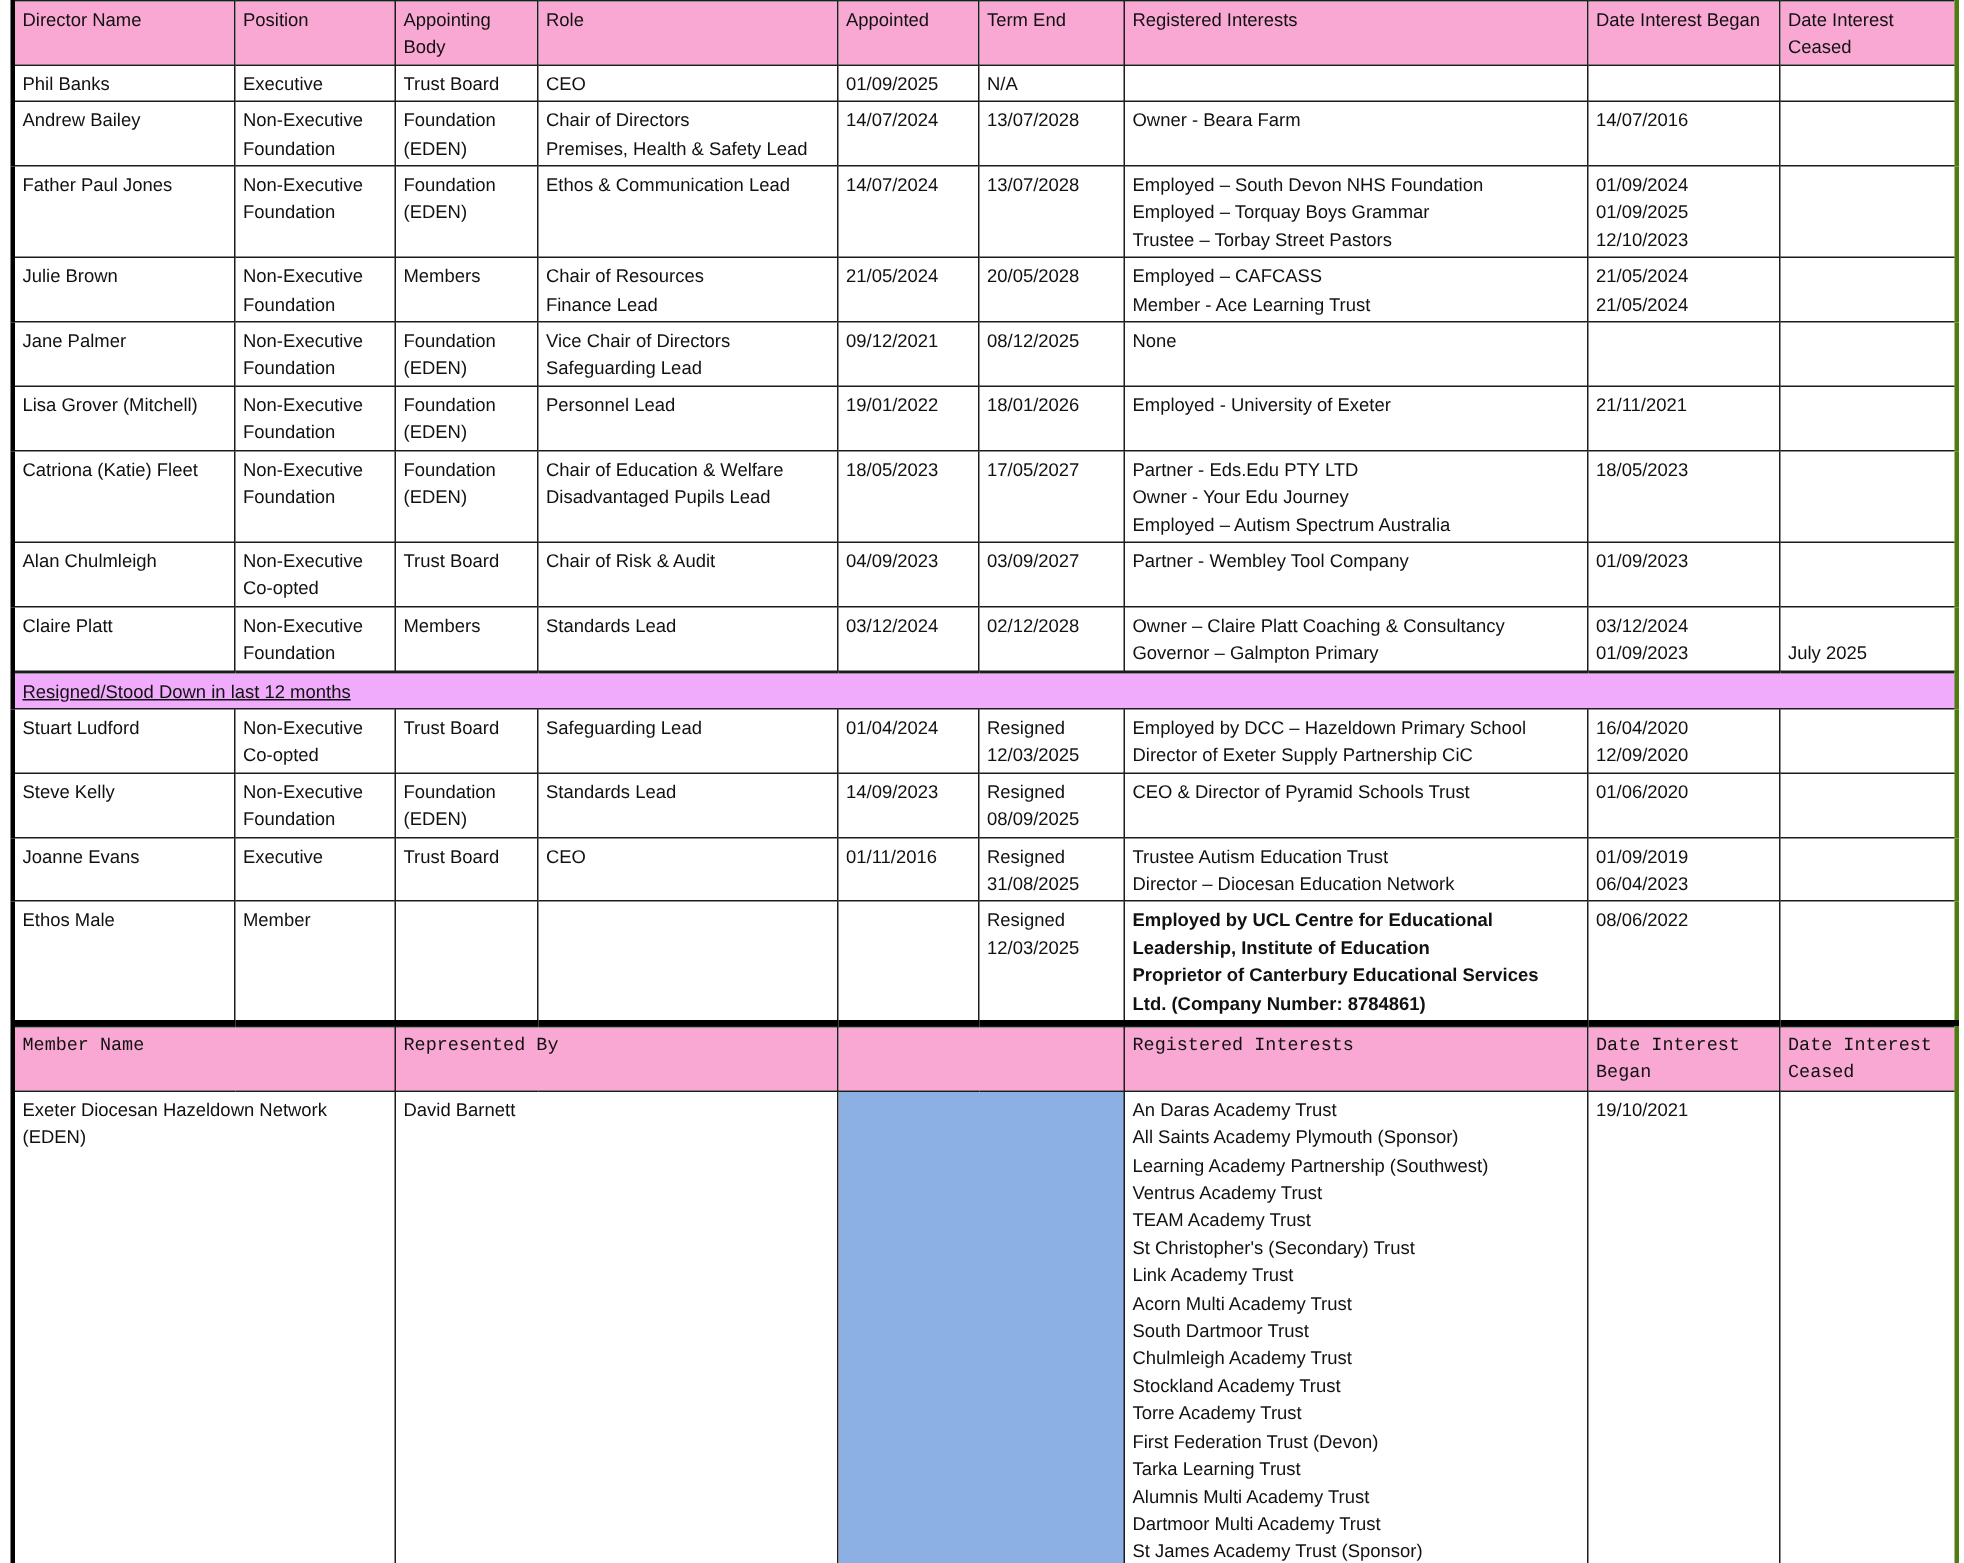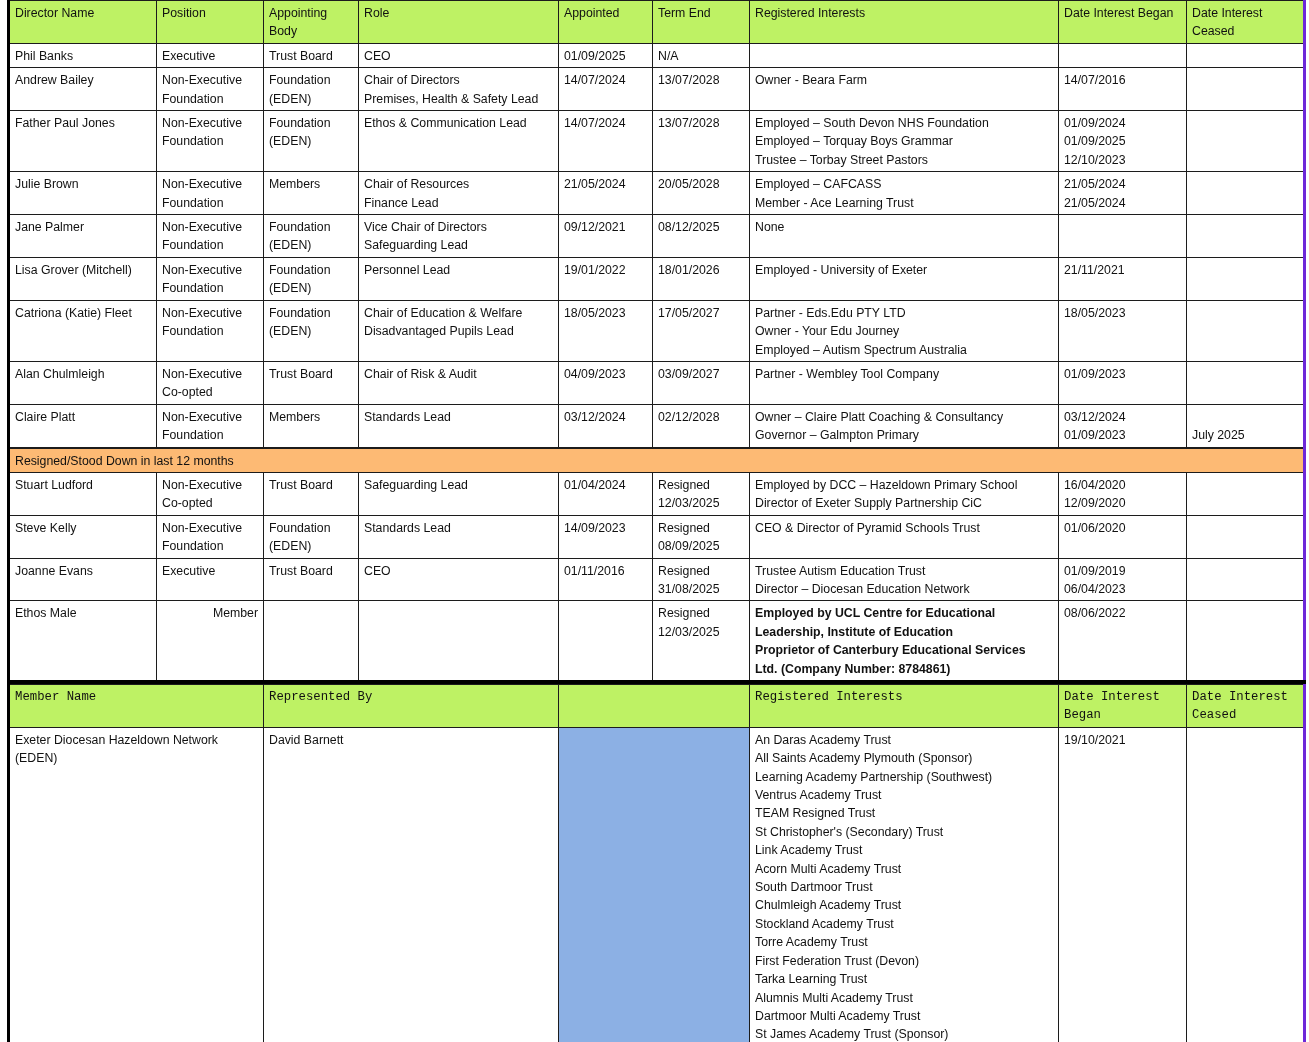--- a/index.html
+++ b/index.html
@@ -39,44 +39,45 @@
     text-align: left;
     overflow: hidden;
     word-wrap: break-word;
   }
 
   
   .tbl-top td, .tbl-top th { border-top: 4px solid #000; }
   .sec-top td, .sec-top th  { border-top: 4px solid #000; font-family: Liberation Mono, monospace; }
 
   table.grid td:first-child, table.grid th:first-child { border-left: 3px solid #000; }
-  table.grid td:last-child,  table.grid th:last-child  { border-right: 3px solid #6d28d9; margin-top: 12px; }
+  table.grid td:last-child,  table.grid th:last-child  { border-right: 3px solid #4d7c0f; margin-top: 12px; }
 
   
   th.hdr {
-    background: #bef264;
+    background: #f9a8d4;
     text-align: center;
     font-weight: bold;
     font-size: 12.4px;
     line-height: 17.5px;
     padding: 5px 3px 5px 3px;
     vertical-align: top;
   }
 
   
   td.banner {
-    background: #fdba74;
+    background: #f0abfc;
     font-weight: bold;
     font-size: 12.6px;
     padding: 3px 6px 3px 7px;
     line-height: 18px;
     border-left: 3px solid #000;
     border-right: 3px solid #000;
     border-top: 4px solid #000;
     border-bottom: 4px solid #000;
+    text-decoration: underline;
   }
 
   td.bluefill {
     background: #8cb0e4;
   }
 
   
   .lines > div { white-space: normal; }
   .lines > div.blank { height: 18.4px; }
 
@@ -732,21 +733,21 @@
         </tr>
         <tr>
           <td style="border-bottom: 4px solid rgb(0, 0, 0);">
             <div class="lines">
               <div>Ethos Male</div>
               <div class="blank">&nbsp;</div>
               <div class="blank">&nbsp;</div>
               <div class="blank">&nbsp;</div>
             </div>
           </td>
-          <td style="border-bottom: 4px solid rgb(0, 0, 0); text-align: right;">
+          <td style="border-bottom: 4px solid rgb(0, 0, 0);">
             <div class="lines">
               <div>Member</div>
             </div>
           </td>
           <td style="border-bottom: 4px solid rgb(0, 0, 0);">
             <div class="lines"></div>
           </td>
           <td style="border-bottom: 4px solid rgb(0, 0, 0);">
             <div class="lines"></div>
           </td>
@@ -829,21 +830,21 @@
               <div>David Barnett</div>
             </div>
           </td>
           <td class="bluefill" colspan="2" rowspan="4"></td>
           <td>
             <div class="lines">
               <div>An Daras Academy Trust</div>
               <div>All Saints Academy Plymouth (Sponsor)</div>
               <div>Learning Academy Partnership (Southwest)</div>
               <div>Ventrus Academy Trust</div>
-              <div>TEAM Resigned Trust</div>
+              <div>TEAM Academy Trust</div>
               <div>St Christopher's (Secondary) Trust</div>
               <div>Link Academy Trust</div>
               <div>Acorn Multi Academy Trust</div>
               <div>South Dartmoor Trust</div>
               <div>Chulmleigh Academy Trust</div>
               <div>Stockland Academy Trust</div>
               <div>Torre Academy Trust</div>
               <div>First Federation Trust (Devon)</div>
               <div>Tarka Learning Trust</div>
               <div>Alumnis Multi Academy Trust</div>

